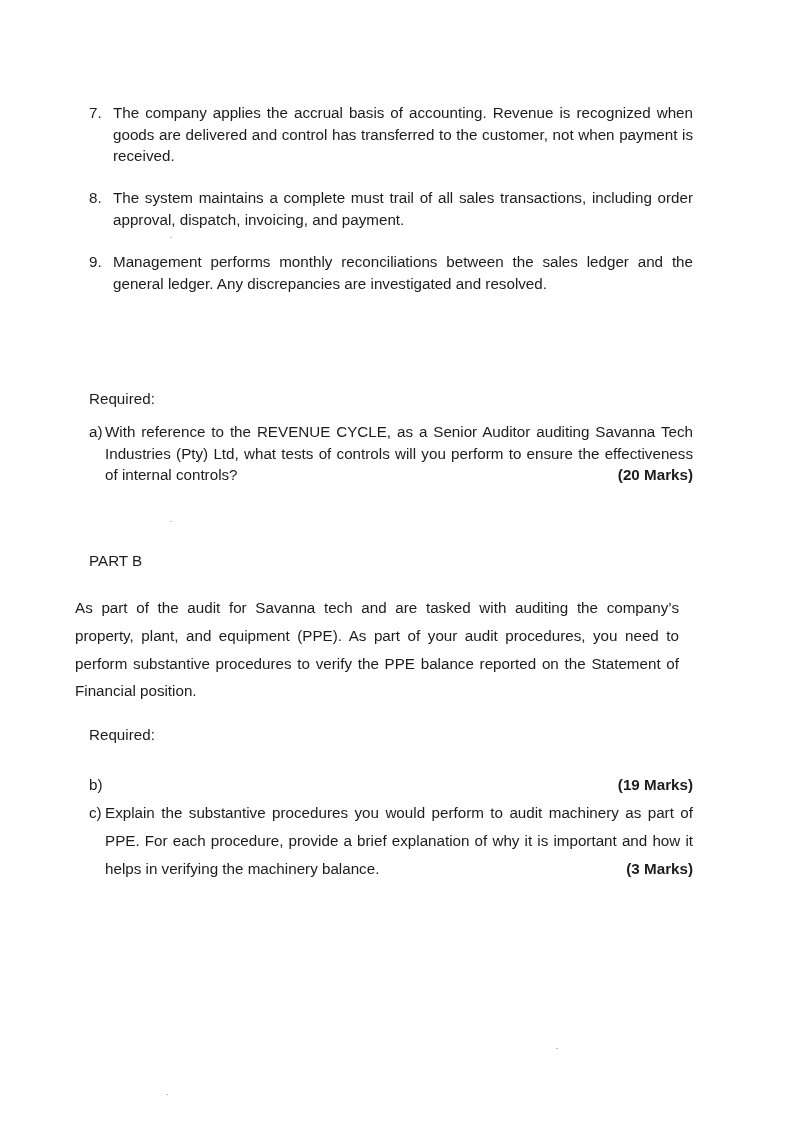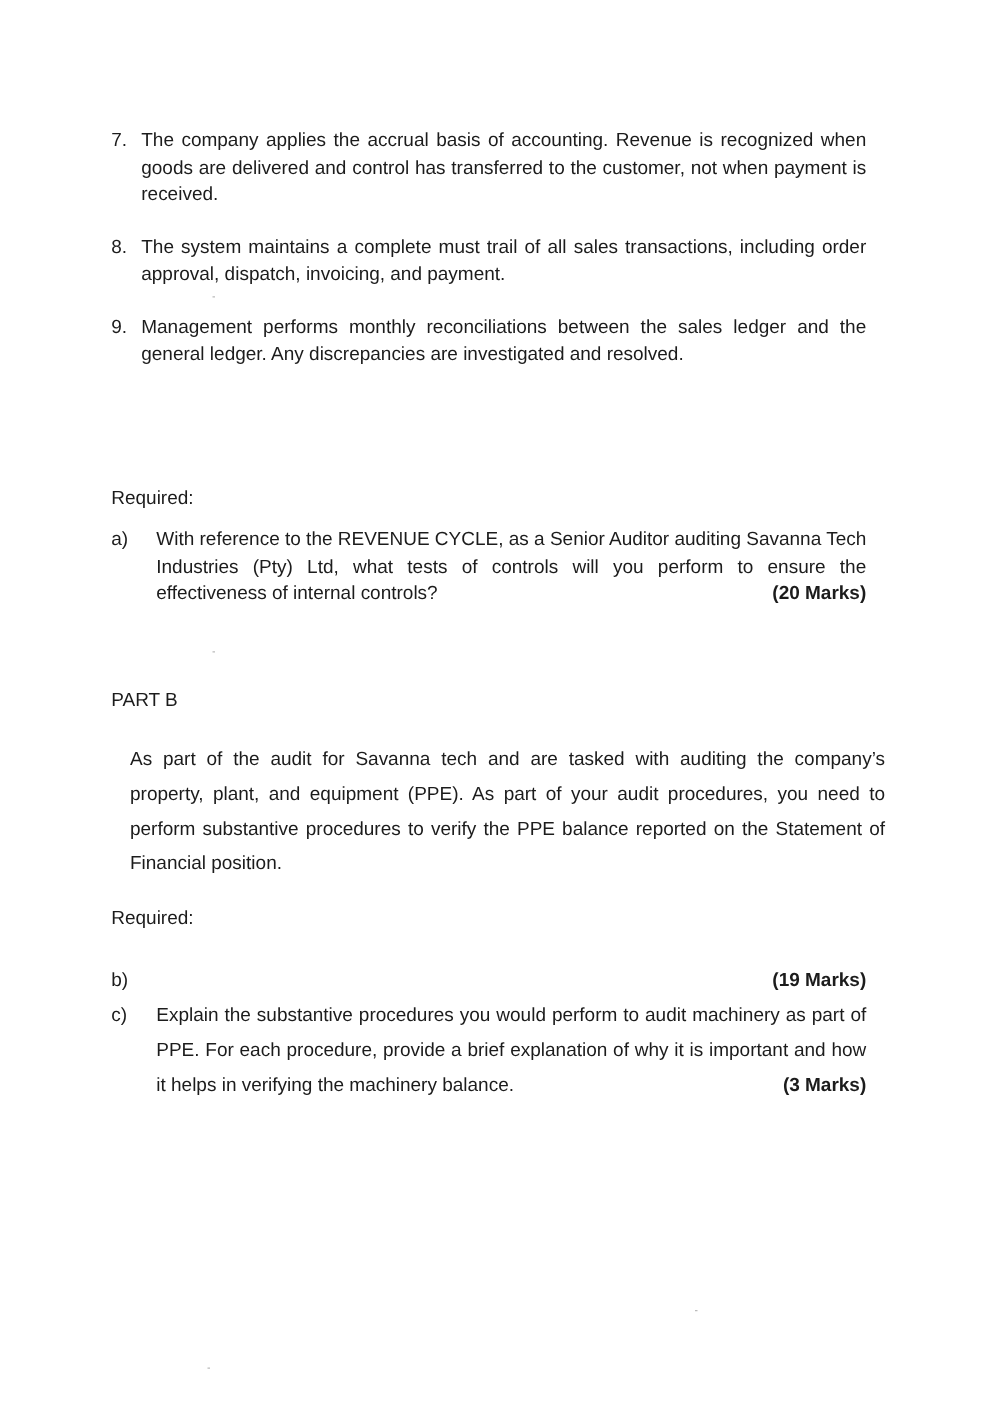--- a/index.html
+++ b/index.html
@@ -6,24 +6,24 @@
   body {
     width: 794px; height: 1122px; position: relative; overflow: hidden;
     font-family: "Liberation Sans", sans-serif; color: #1c1c1c;
     font-size: 15.2px;
   }
   .page { position: absolute; left: 0; top: 0; width: 794px; height: 1122px; }
   .item { position: absolute; left: 89px; width: 604px; line-height: 21.5px; text-align: justify; }
   .item .num { position: absolute; left: 0; top: 0; }
   .item .txt { display: block; margin-left: 24px; text-align: justify; }
   .heading { position: absolute; left: 89px; font-weight: normal; }
-  .para { position: absolute; left: 104px; width: 604px; line-height: 27.8px; text-align: justify; }
+  .para { position: absolute; left: 75px; width: 604px; line-height: 27.8px; text-align: justify; }
   .q { position: absolute; left: 89px; width: 604px; }
   .q .lbl { position: absolute; left: 0; top: 0; }
-  .q .txt { display: block; margin-left: 36px; text-align: justify; }
+  .q .txt { display: block; margin-left: 16px; text-align: justify; }
   .marks { font-weight: bold; float: right; }
   .speck { position: absolute; width: 2px; height: 1px; background: #bbb; }
 </style>
 </head>
 <body>
 
 <div class="page">
 
   <div class="item" style="top:102px;">
     <span class="num">7.</span>

